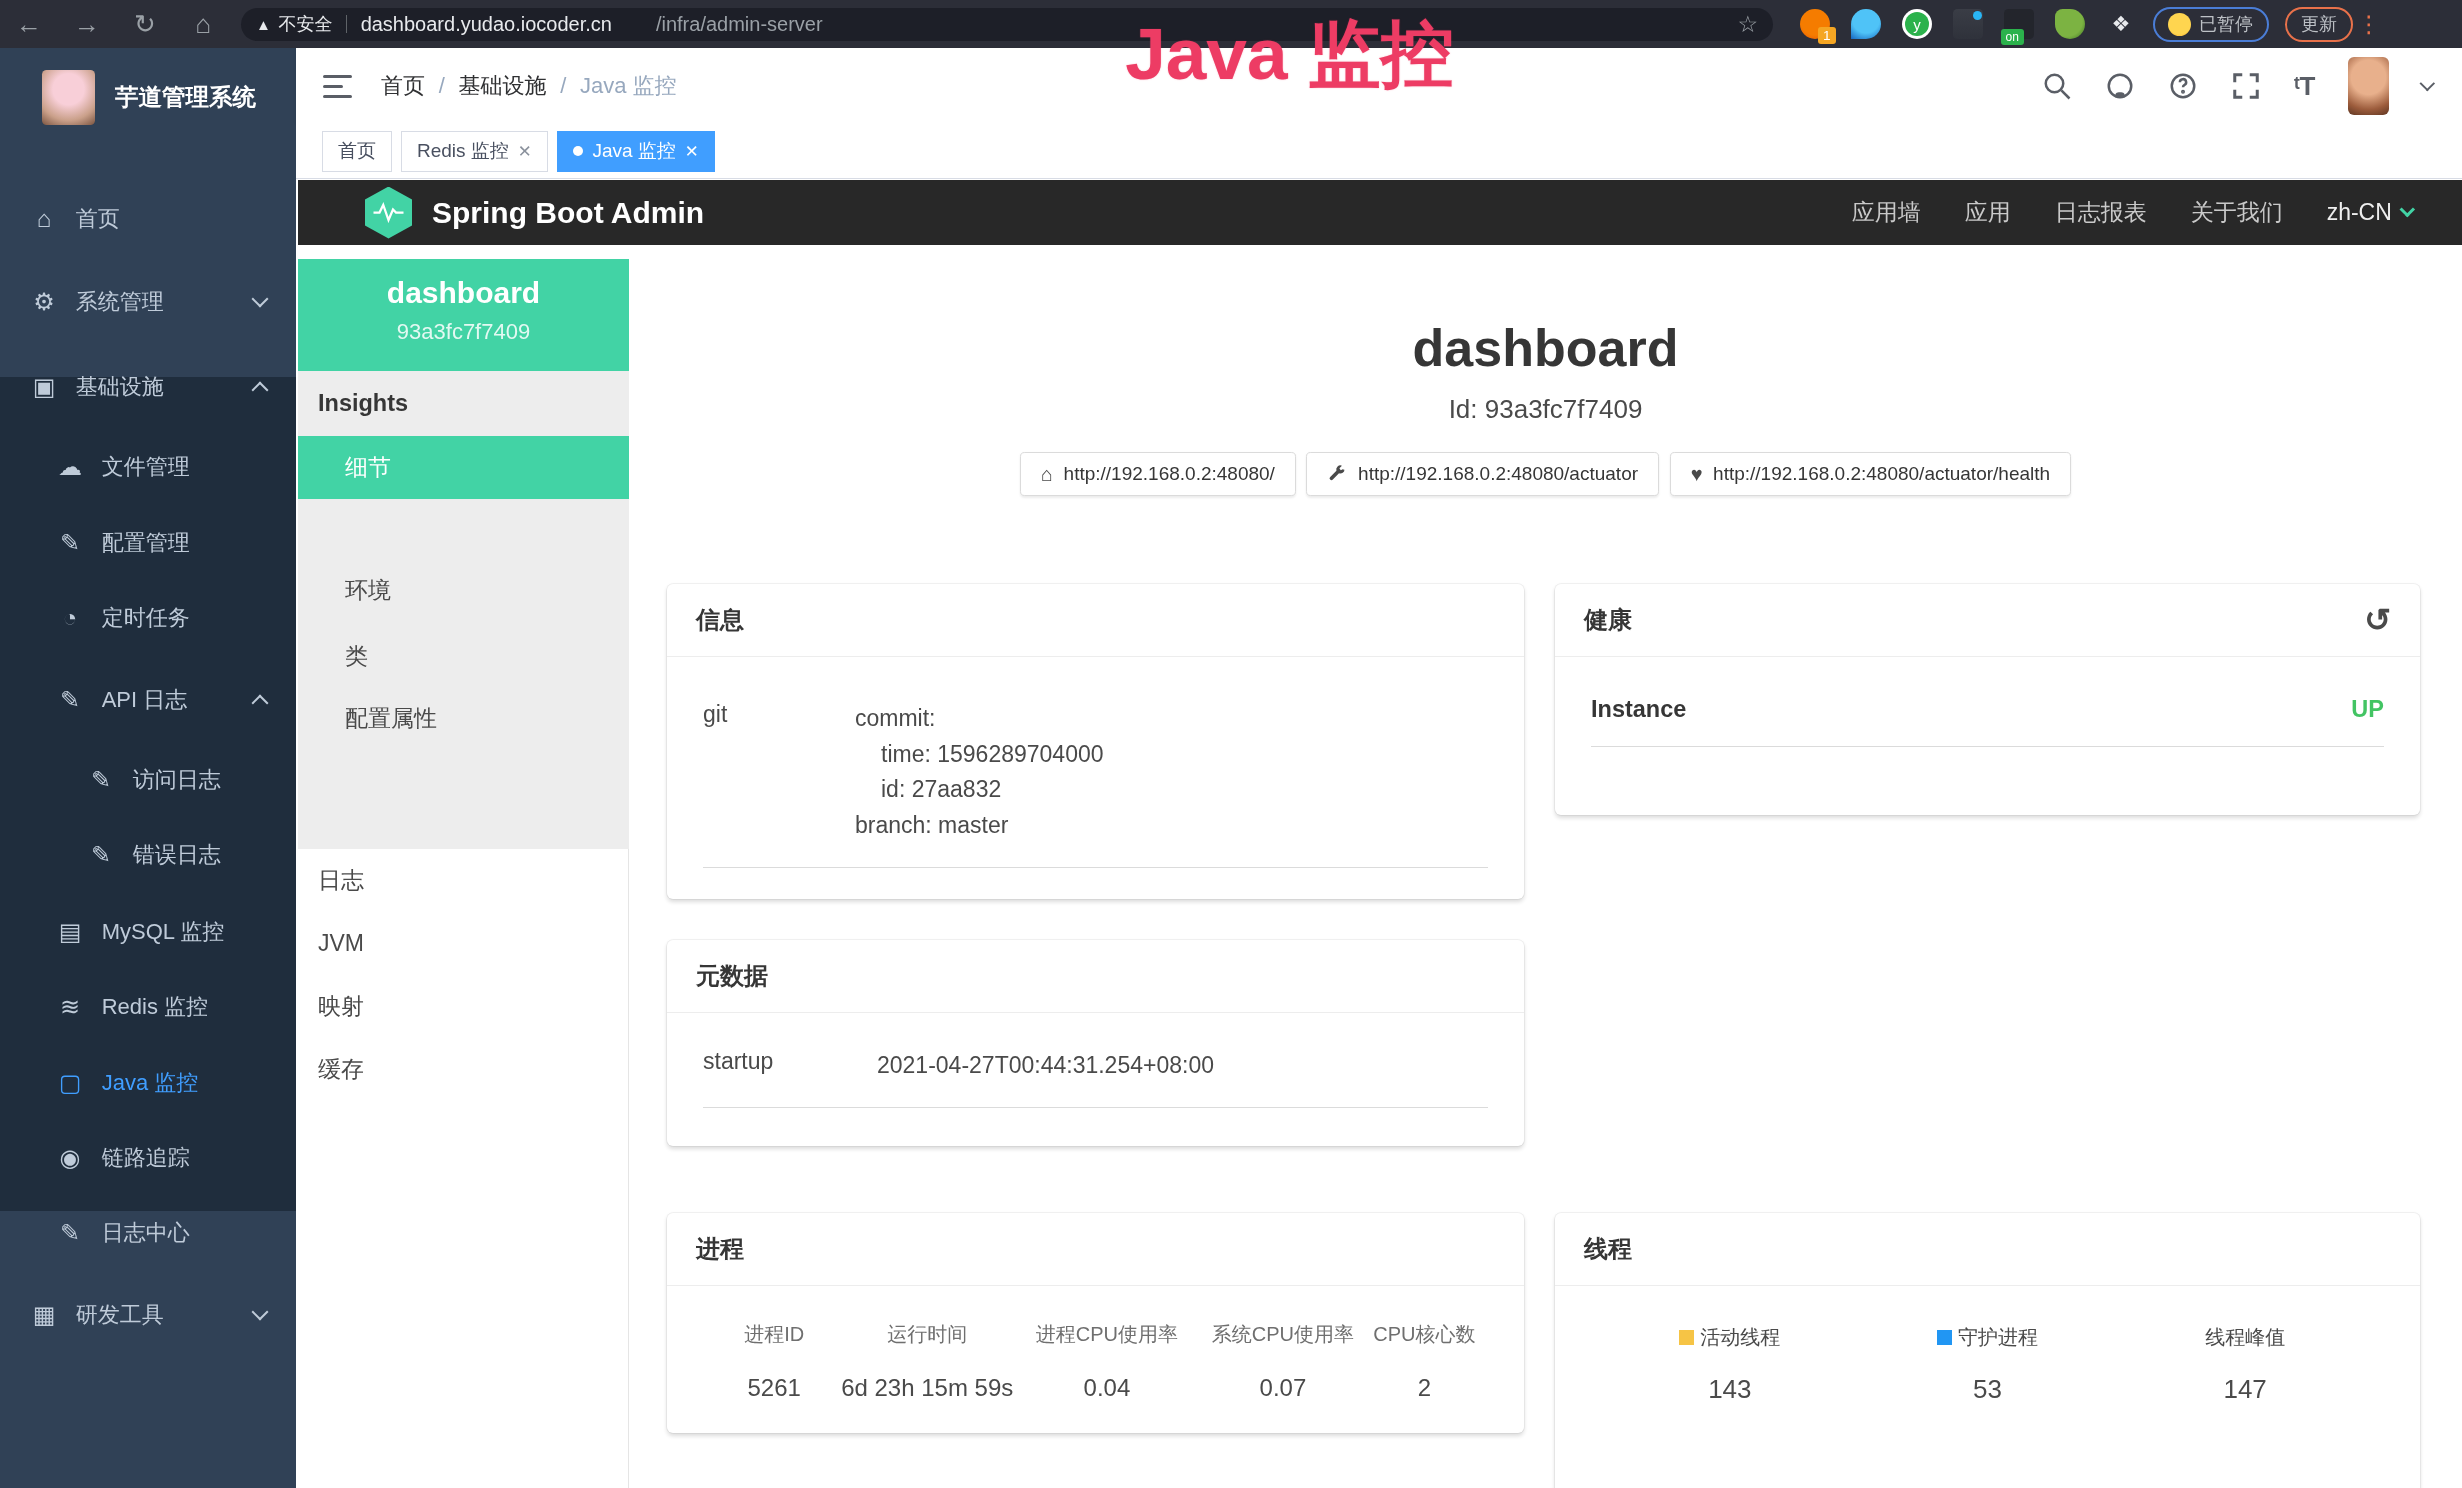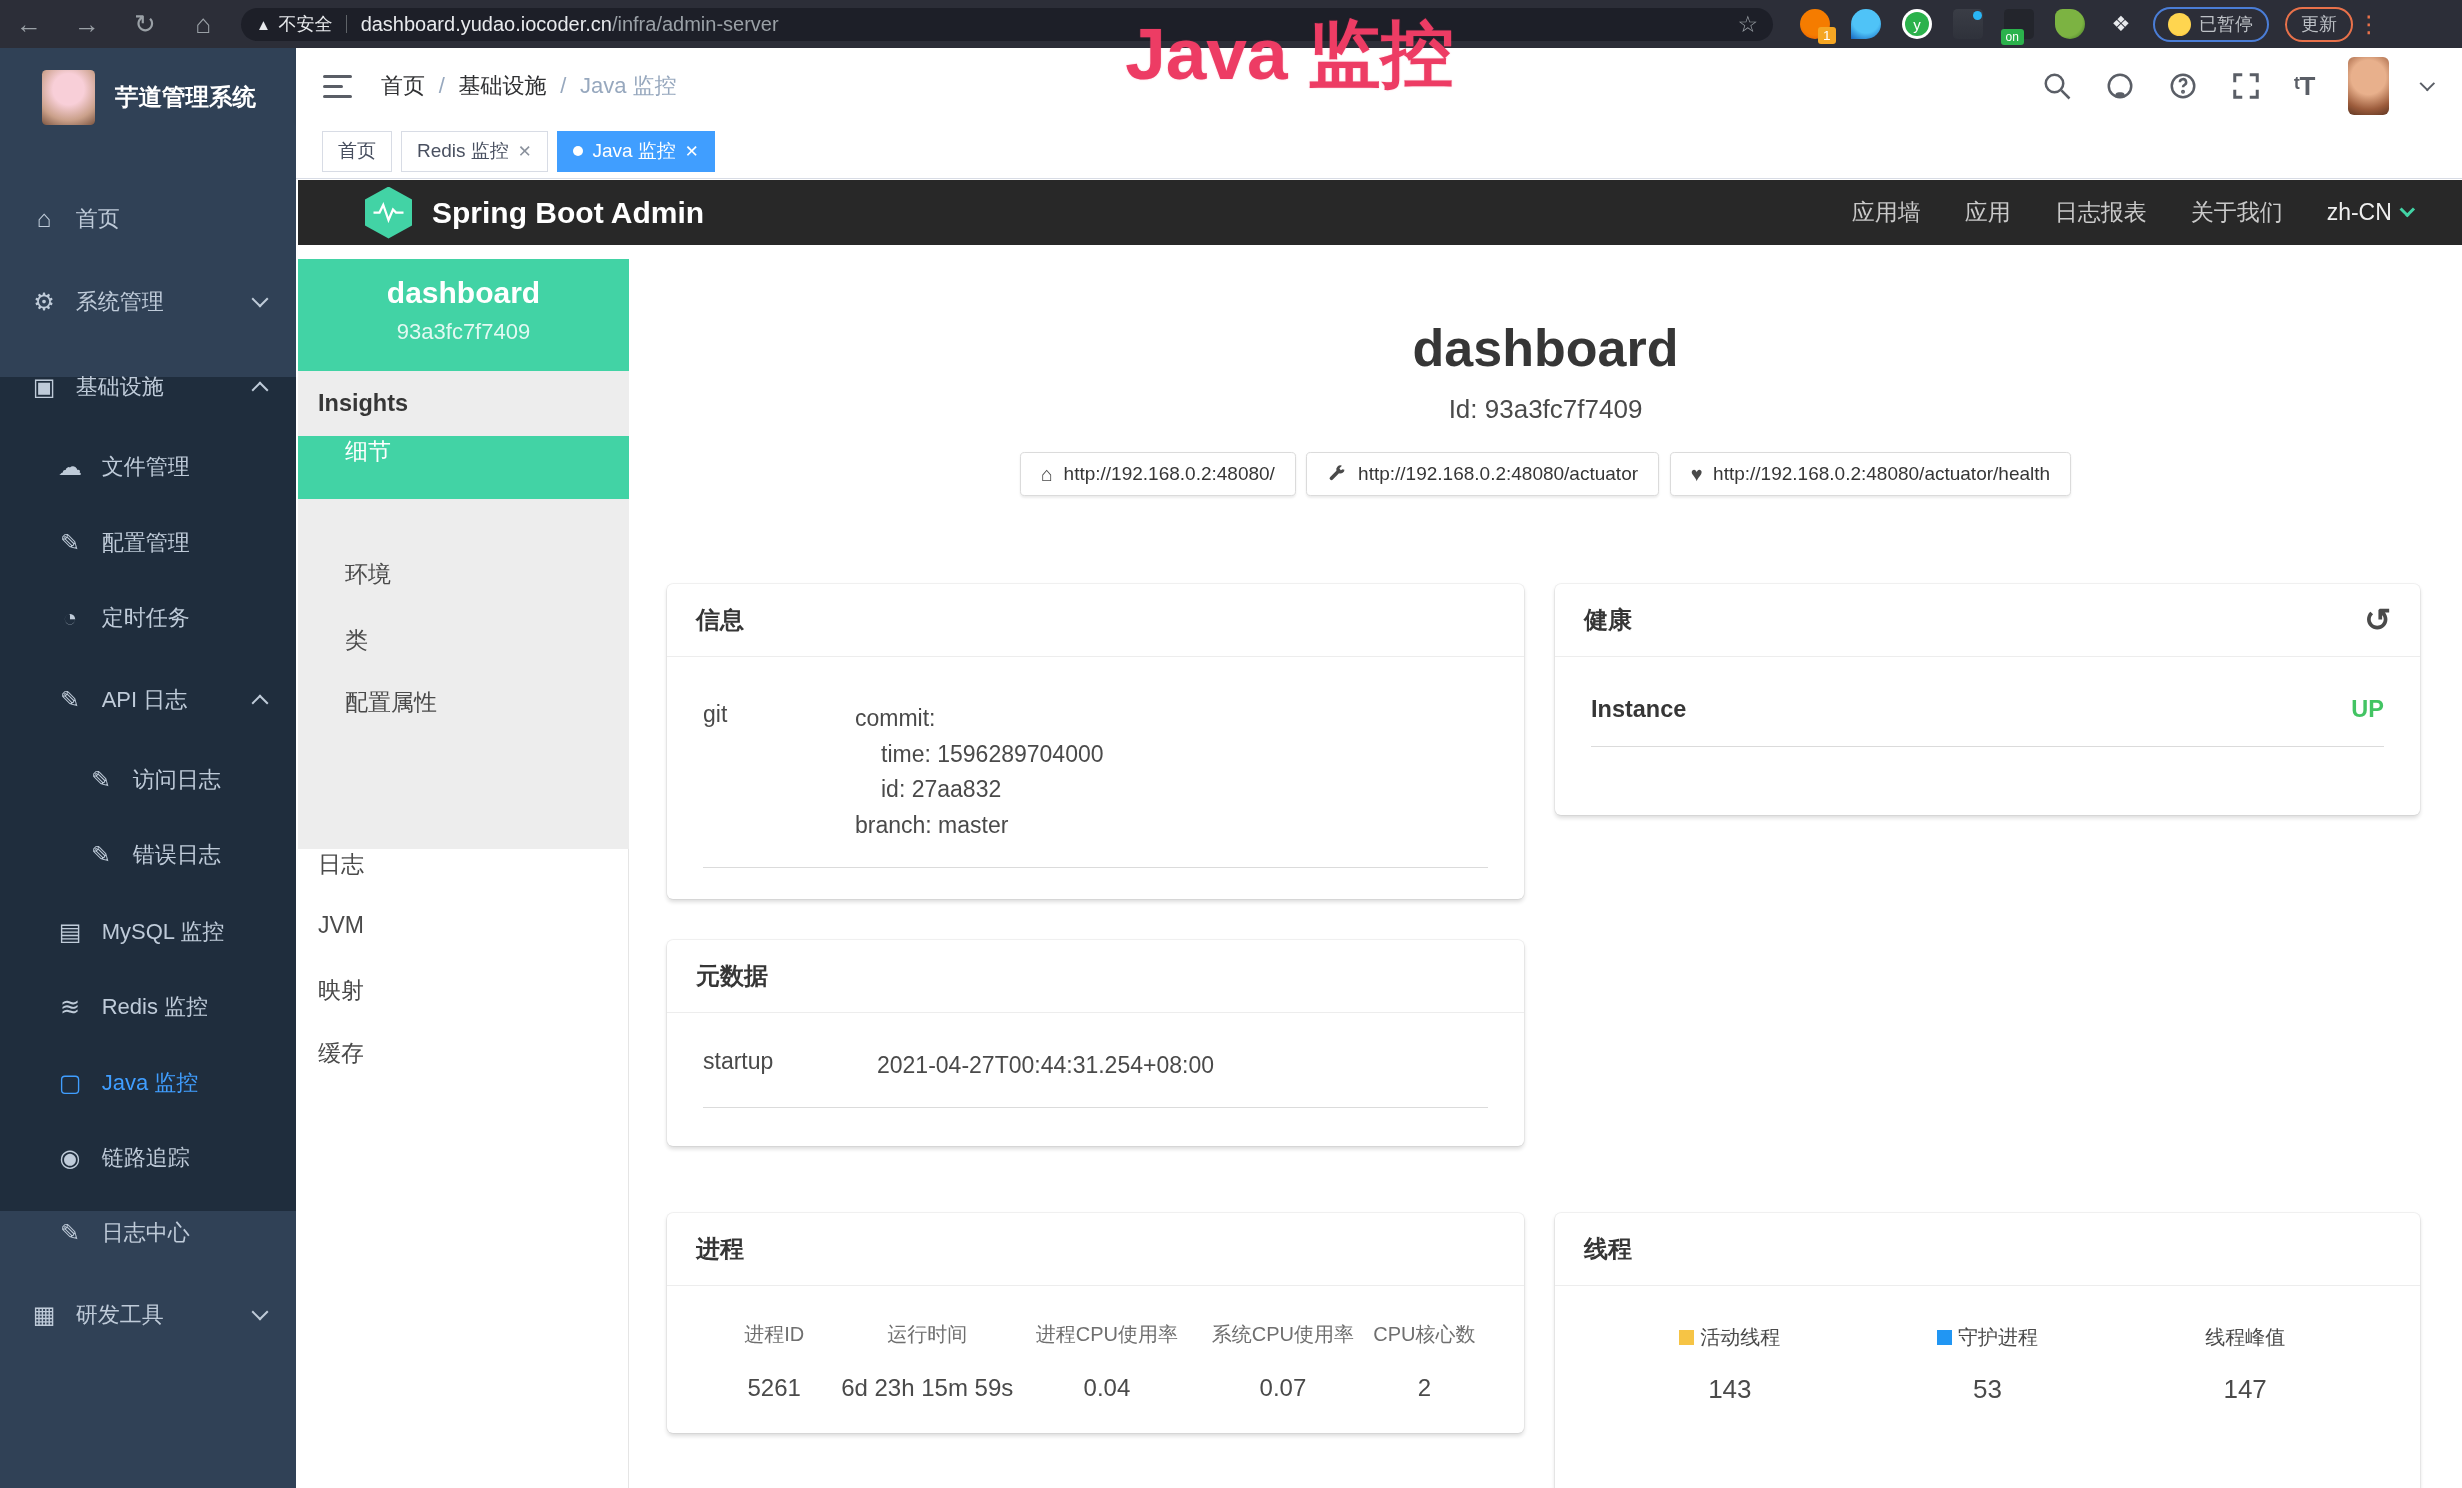--- a/index.html
+++ b/index.html
@@ -12,21 +12,21 @@
   
   .browser { position:absolute; left:0; top:0; width:2462px; height:48px;
     background:#2c2e38; display:flex; align-items:center; }
   .bicon { color:#9aa0a6; font-size:26px; width:58px; text-align:center; cursor:pointer; }
   .omnibox { height:33px; flex:0 0 1532px; margin-left:9px; background:#1d1f28;
     border-radius:16.7px; display:flex; align-items:center; padding:0 15px; color:#e8eaed; }
   .warn-tri { color:#e8eaed; font-size:15px; margin-right:7.6px; }
   .omni-sec { font-size:18px; color:#e8eaed; }
   .omni-sep { width:0.8px; height:18px; background:#5f6368; margin:0 13.7px; }
   .url-host { font-size:20px; color:#e8eaed; }
-  .url-path { font-size:20px; color:#9aa0a6; }
+  .url-path { font-size:20px; color:#9aa0a6;margin-left:44px; }
   .omni-star { margin-left:auto; color:#9aa0a6; font-size:23px; }
   .ext-row { display:flex; align-items:center; margin-left:27px; gap:21px; }
   .ext { position:relative; width:30px; height:30px; border-radius:6px; display:flex;
     align-items:center; justify-content:center; font-size:16.7px; cursor:pointer; }
   .e-orange { background:radial-gradient(circle at 50% 40%, #f57c00 60%, #e65100); border-radius:50%; }
   .badge1 { position:absolute; right:-6px; bottom:-4.6px; background:#f5a623; color:#fff;
     font-size:13.7px; padding:0.8px 5.3px; border-radius:3px; font-style:normal; }
   .e-pin { background:radial-gradient(circle at 50% 35%, #4fc3f7 55%, #1565c0); border-radius:50% 50% 50% 0; }
   .e-green { background:#fff; border-radius:50%; }
   .e-green i { width:24px; height:24px; background:#2bb24c; border-radius:50%; color:#fff;
@@ -112,21 +112,21 @@
     transform:rotate(45deg); margin-top:-6px; }
 
   
   .sba-side { position:absolute; left:298px; top:259px; width:331px; height:1229px; background:#fff;
     border-right:0.8px solid #e5e5e5; }
   .inst-head { position:absolute; left:0; top:0; width:331px; height:112px; background:#42d3a5;
     color:#fff; text-align:center; cursor:pointer; }
   .inst-name { font-size:30px; font-weight:bold; margin-top:16.7px; }
   .inst-id { font-size:22px; color:rgba(255,255,255,.85); margin-top:9px; }
   .sba-group-bg { position:absolute; left:0; top:112px; width:331px; height:478px; background:#ededed; }
-  .sba-item { position:absolute; left:0; width:331px; height:63px; display:flex; align-items:flex-start;
+  .sba-item { position:absolute; left:0; width:331px; height:63px; display:flex; align-items:center;
     font-size:23px; color:#4a4a4a; cursor:pointer; }
   .sba-group-label { position:absolute; left:0; top:112px; width:331px; height:64px; display:flex;
     align-items:center; padding-left:20px; font-size:23.5px; font-weight:bold; color:#363636; }
   .ind { padding-left:47px; } .flat { padding-left:20px; }
   .sba-item.active { background:#42d3a5; color:#fff; }
 
   
   .sba-main { position:absolute; left:629px; top:259px; width:1833px; height:1229px; background:#fff; }
   .page-title { position:absolute; left:0; top:59px; width:1833px; text-align:center;
     font-size:52px; font-weight:bold; color:#363636; }

